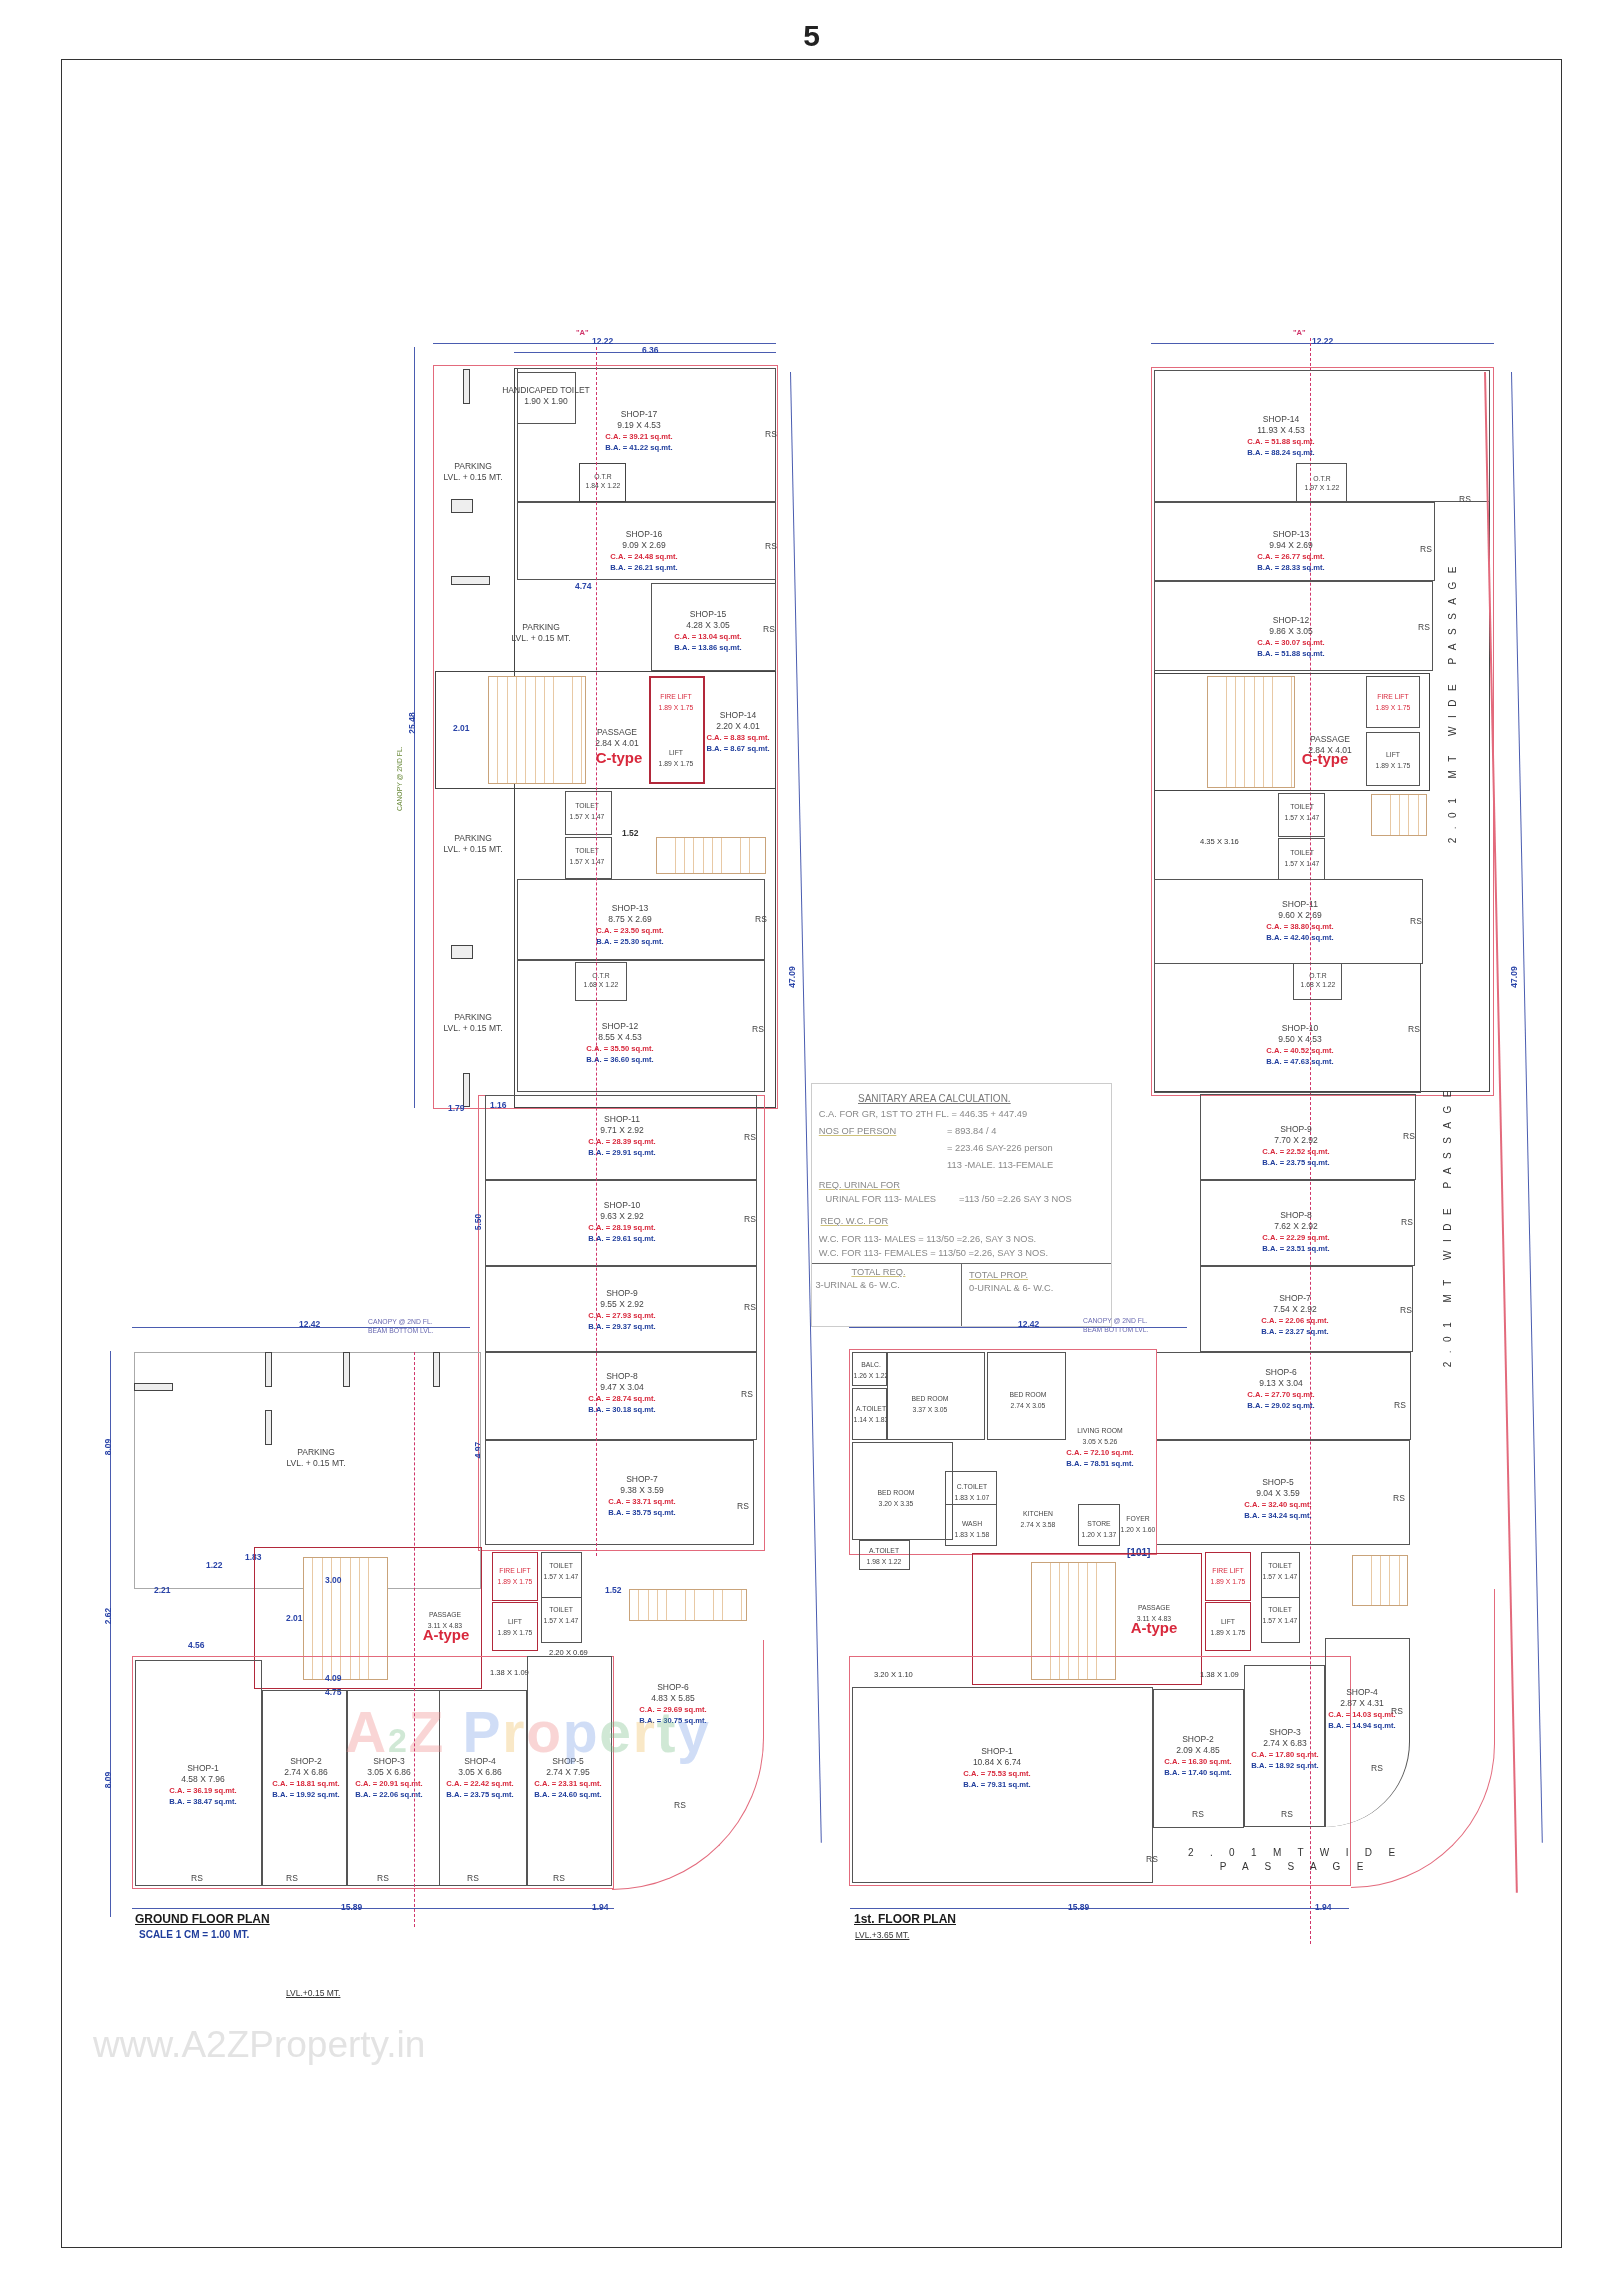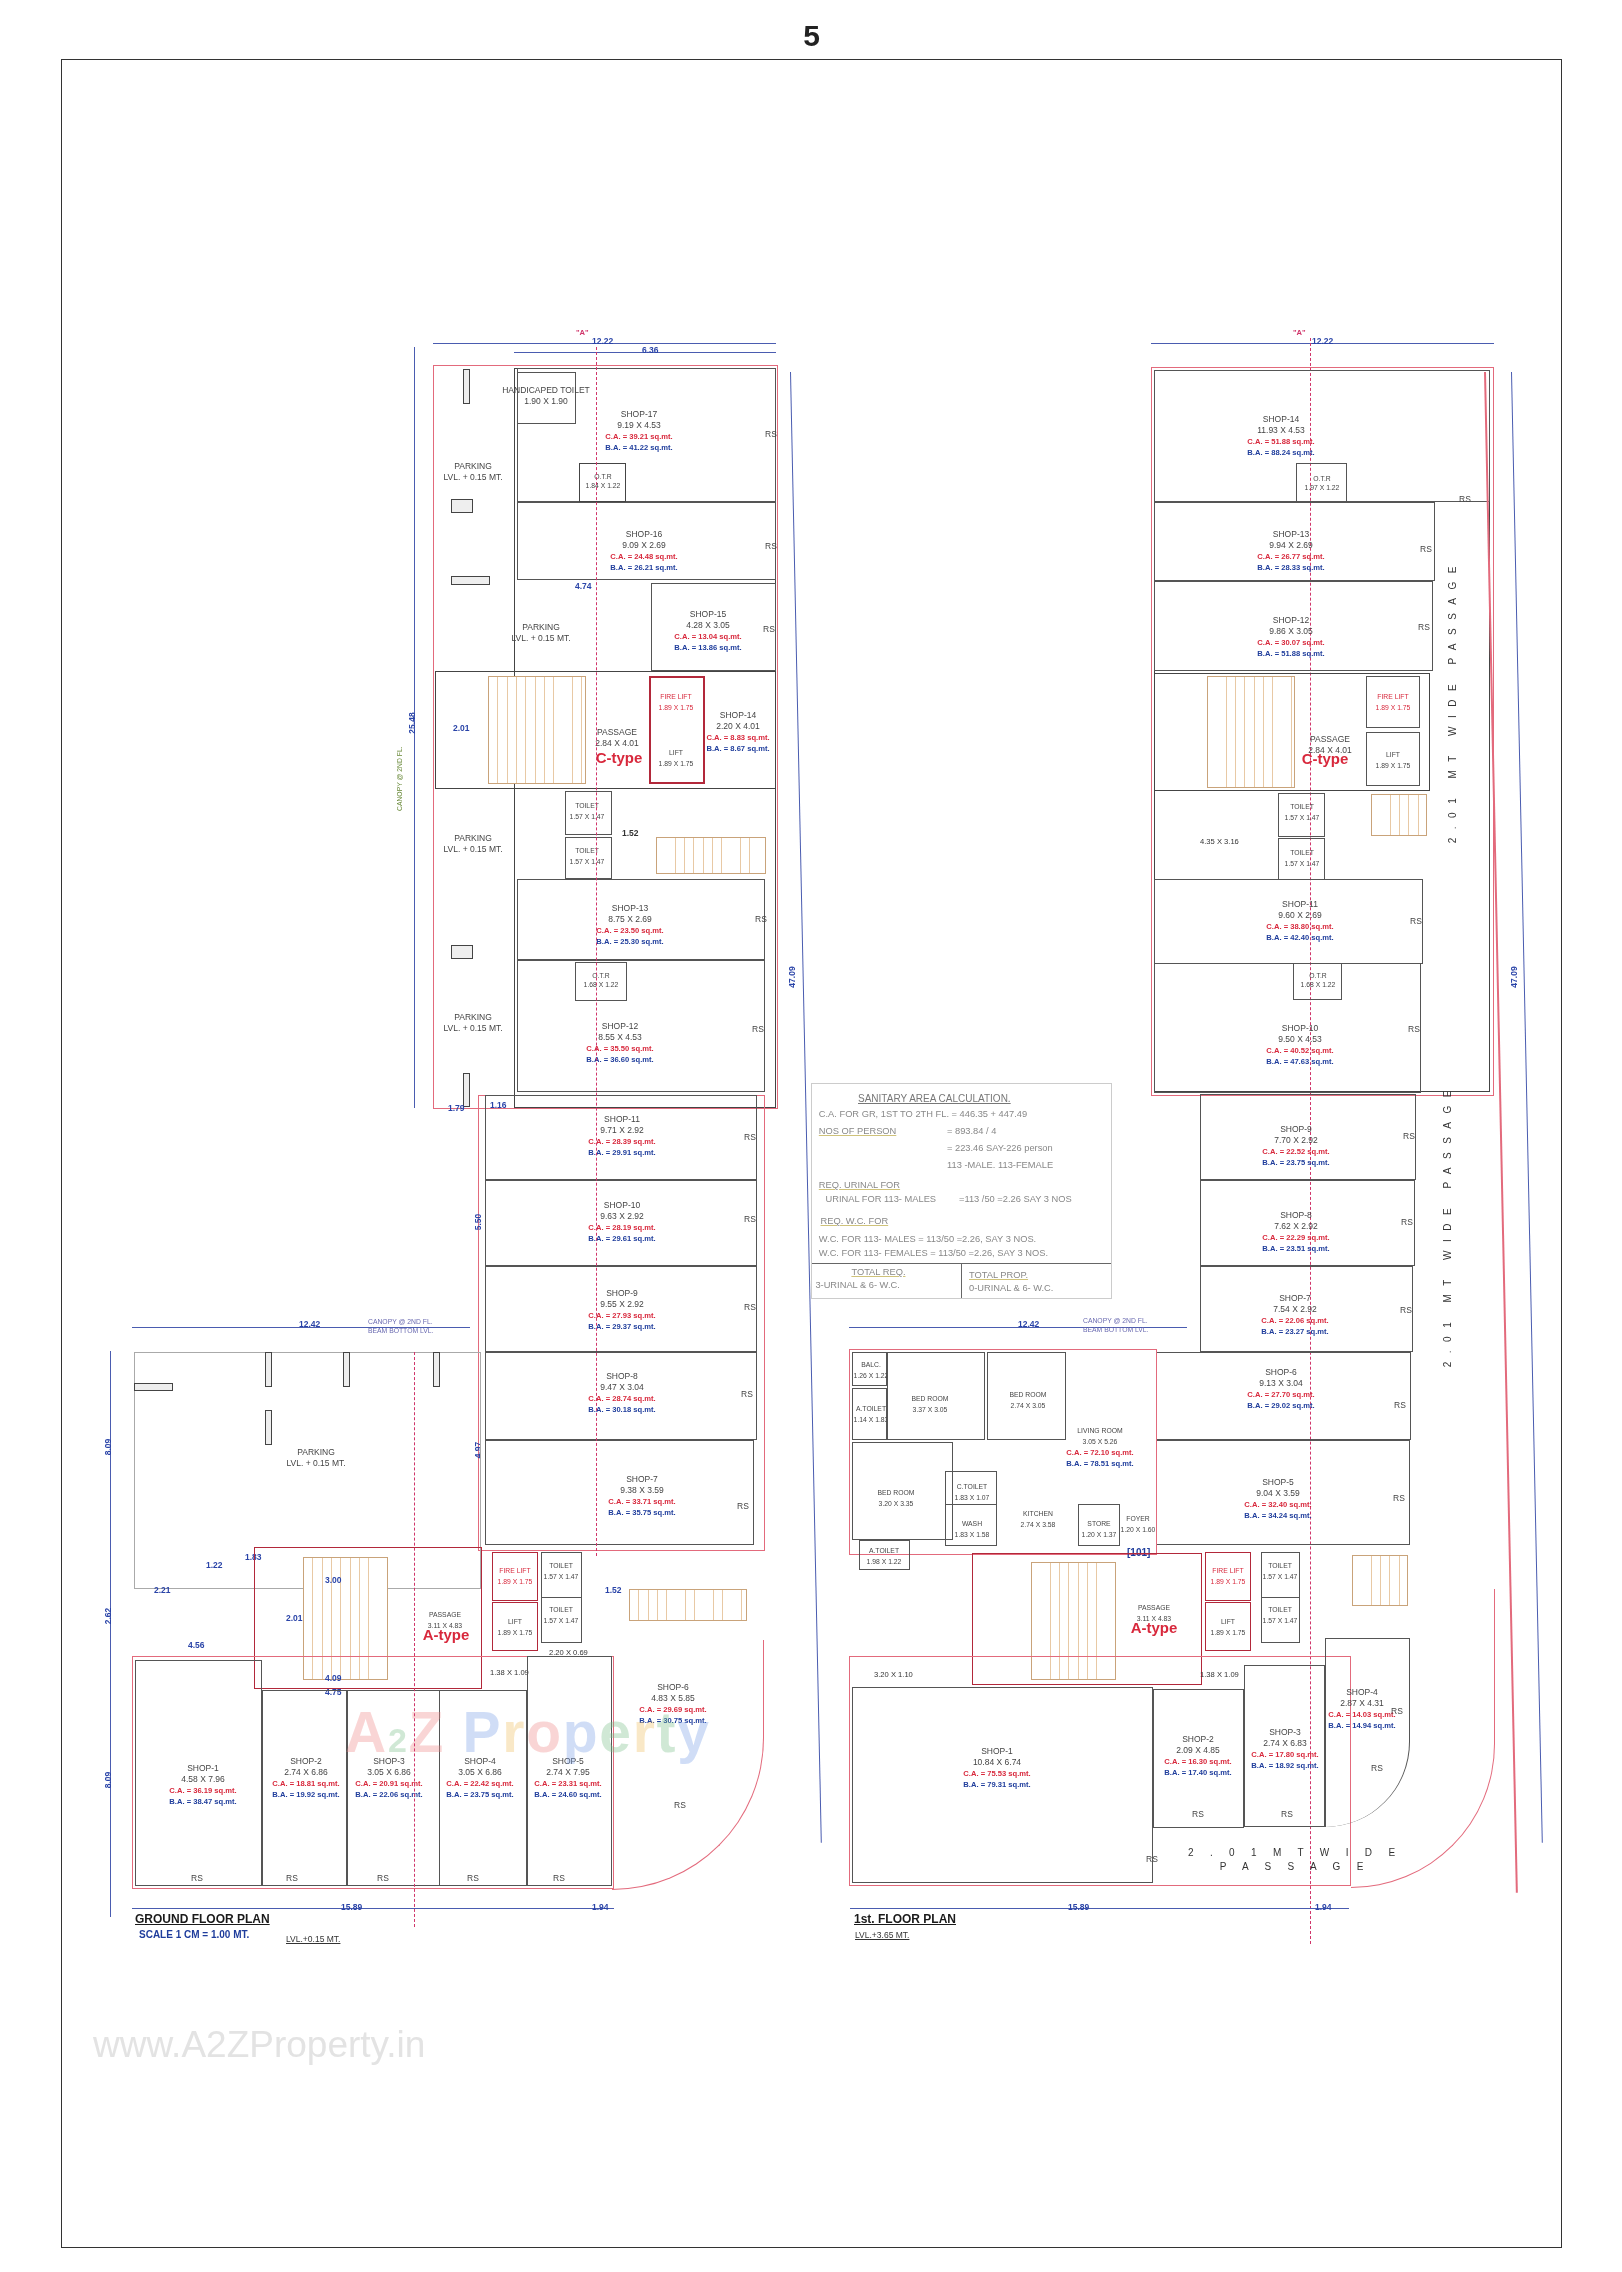--- a/index.html
+++ b/index.html
@@ -20,21 +20,21 @@
   .vdimline{position:absolute;border-left:0.8px solid #4a5cb0;}
   .stair{position:absolute;box-sizing:border-box;border:0.8px solid #c9a37a;
      background:repeating-linear-gradient(90deg,#fff 0 8.5px,#e8c9a5 8.5px 9.3px);}
   .type{position:absolute;color:#d8283c;font-size:15px;font-weight:bold;transform:translateX(-50%);}
   .col{position:absolute;border:1.7px solid #444;background:#eee;box-sizing:border-box;}
   .axis{position:absolute;border-left:1.7px dashed #d0356a;}
   .passage-v{position:absolute;font-size:10px;letter-spacing:8.5px;color:#333;writing-mode:vertical-rl;transform:rotate(180deg);}
   .title{position:absolute;font-weight:bold;font-size:12px;color:#1a1a1a;text-decoration:underline;}
   .sub{position:absolute;font-size:10px;color:#1f3d9c;font-weight:bold;}
   .sub2{position:absolute;font-size:8.5px;color:#333;text-decoration:underline;}
-  .calc{position:absolute;left:811px;top:1083px;width:301px;height:216px;border:0.8px solid #ccc;box-sizing:border-box;font-size:9.3px;color:#888;background:#fff;text-decoration:underline;}
+  .calc{position:absolute;left:811px;top:1083px;width:301px;height:244px;border:0.8px solid #ccc;box-sizing:border-box;font-size:9.3px;color:#888;background:#fff;text-decoration:underline;}
   .calc .h{position:absolute;left:46px;top:8.5px;font-size:10px;color:#777;text-decoration:underline;}
   .calc .r{position:absolute;white-space:nowrap;}
   .calc .u{text-decoration:underline;text-decoration-color:#cfc27a;}
   .calc .divider{position:absolute;left:0;right:0;top:179px;border-top:0.8px solid #666;}
   .calc .vdiv{position:absolute;left:149px;top:179px;bottom:0;border-left:0.8px solid #666;}
   .watermark{position:absolute;font-size:57px;font-weight:bold;letter-spacing:1.7px;opacity:.35;white-space:nowrap;}
   .site{position:absolute;left:93px;top:2024px;font-size:37px;color:#e3e3e3;font-family:"Liberation Sans",sans-serif;}
   .curve{position:absolute;border:1.7px solid #e36a7c;box-sizing:border-box;}
 </style>
 </head>
@@ -341,21 +341,21 @@
   <div class="watermark" style="left:345px;top:1699px;"><span style="color:#f08a8a;">A</span><span style="color:#7ac08a;font-size:34px;">2</span><span style="color:#f08a8a;">Z </span><span style="color:#7aa0e8;">P</span><span style="color:#f0c060;">r</span><span style="color:#f08a8a;">o</span><span style="color:#7aa0e8;">p</span><span style="color:#7ac08a;">e</span><span style="color:#f0c060;">r</span><span style="color:#7ac08a;">t</span><span style="color:#7aa0e8;">y</span></div>
 
   <div class="dimline" style="left:132px;top:1908px;width:482px;"></div>
   <div class="dim" style="left:341px;top:1902px;">15.89</div>
   <div class="dim" style="left:592px;top:1902px;">1.94</div>
   <div class="axis" style="left:414px;top:1352px;height:575px;"></div>
   <div class="axis" style="left:596px;top:347px;height:1209px;"></div>
 
   <div class="title" style="left:135px;top:1912px;">GROUND FLOOR PLAN</div>
   <div class="sub" style="left:139px;top:1929px;">SCALE 1 CM = 1.00 MT.</div>
-  <div class="sub2" style="left:254px;top:1934px;padding-left:32px;">LVL.+0.15 MT.</div>
+  <div class="sub2" style="left:254px;top:1988px;padding-left:32px;">LVL.+0.15 MT.</div>
 </div>
 
 <div class="calc">
   <div class="h">SANITARY AREA CALCULATION.</div>
   <div class="r" style="left:6.8px;top:25px;"><span>C.A. FOR GR, 1ST TO 2TH FL.</span> <span>= 446.35 + 447.49</span></div>
   <div class="r u" style="left:6.8px;top:42px;">NOS OF PERSON</div>
   <div class="r" style="left:135px;top:42px;">= 893.84 / 4</div>
   <div class="r" style="left:135px;top:59px;">= 223.46 SAY-226 person</div>
   <div class="r" style="left:135px;top:76px;">113 -MALE. 113-FEMALE</div>
   <div class="r u" style="left:6.8px;top:96px;">REQ. URINAL FOR</div>

